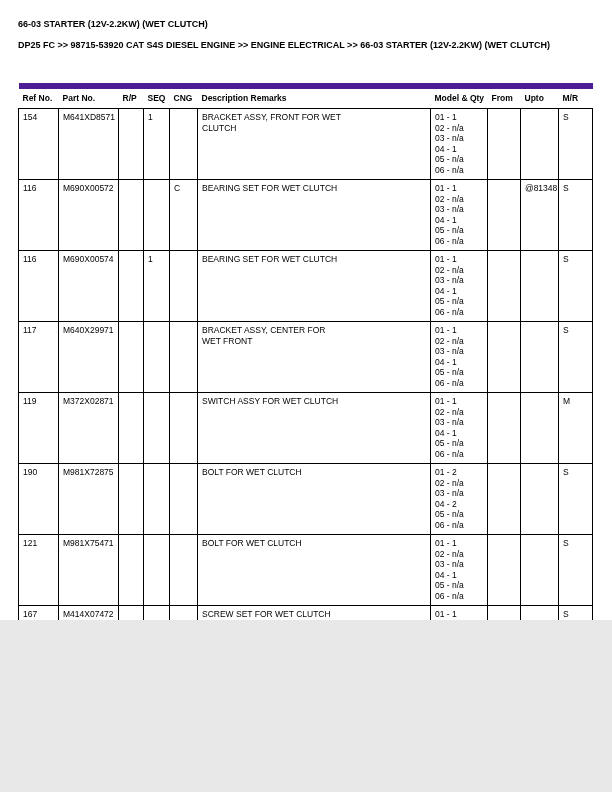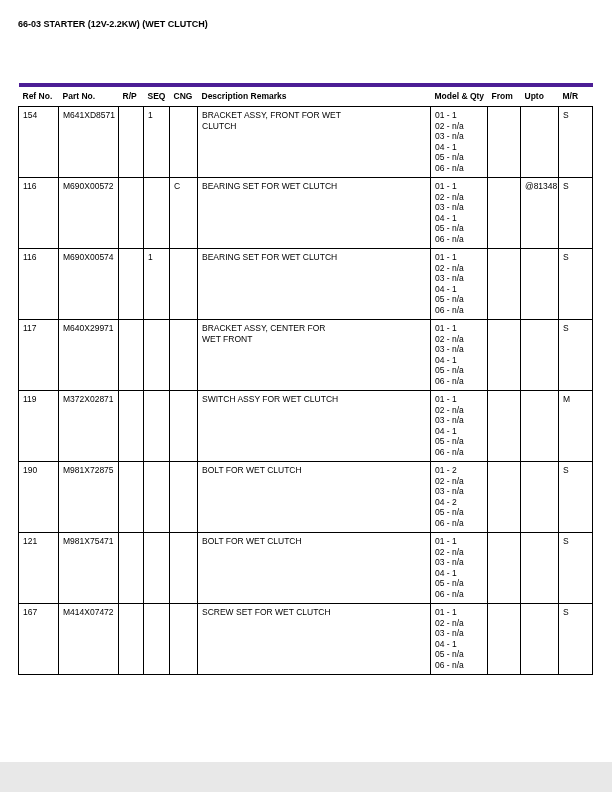--- a/index.html
+++ b/index.html
@@ -3,21 +3,21 @@
 <meta charset="utf-8">
 <style>
   html, body {
     margin: 0;
     padding: 0;
     background: #e8e8e8;
   }
   .page {
     position: relative;
     width: 612px;
-    height: 762px;
+    height: 620px;
     background: #ffffff;
     font-family: "Liberation Sans", sans-serif;
     color: #000000;
     overflow: hidden;
     margin: 0 auto;
   }
   .doc-title {
     position: absolute;
     left: 18px;
     top: 19px;
@@ -36,21 +36,21 @@
   table.parts {
     position: absolute;
     left: 18px;
     top: 83px;
     width: 574px;
     border-collapse: collapse;
     table-layout: fixed;
     font-size: 8.5px;
   }
   table.parts thead th {
-    border-top: 4px solid #4c1d95;
+    border-top: 6px solid #4c1d95;
     border-bottom: 1px solid #000;
     font-size: 8.5px;
     font-weight: bold;
     text-align: left;
     padding: 4px 2px 5px 4px;
     white-space: nowrap;
     overflow: visible;
   }
   table.parts tbody td {
     border: 1px solid #000;
@@ -79,20 +79,21 @@
     height: 9px;
     background: #1b1b1b;
   }
 </style>
 </head>
 <body>
 
 <div class="page">
 
   <div class="doc-title">66-03 STARTER (12V-2.2KW) (WET CLUTCH)</div>
+  <div class="doc-breadcrumb">DP25 FC &gt;&gt; 98715-53920 CAT S4S DIESEL ENGINE &gt;&gt; ENGINE ELECTRICAL &gt;&gt; 66-03 STARTER (12V-2.2KW) (WET CLUTCH)</div>
 
   <table class="parts">
     <colgroup>
       <col class="col-ref">
         <col class="col-part">
         <col class="col-rp">
         <col class="col-seq">
         <col class="col-cng">
       <col class="col-desc">
         <col class="col-model">

